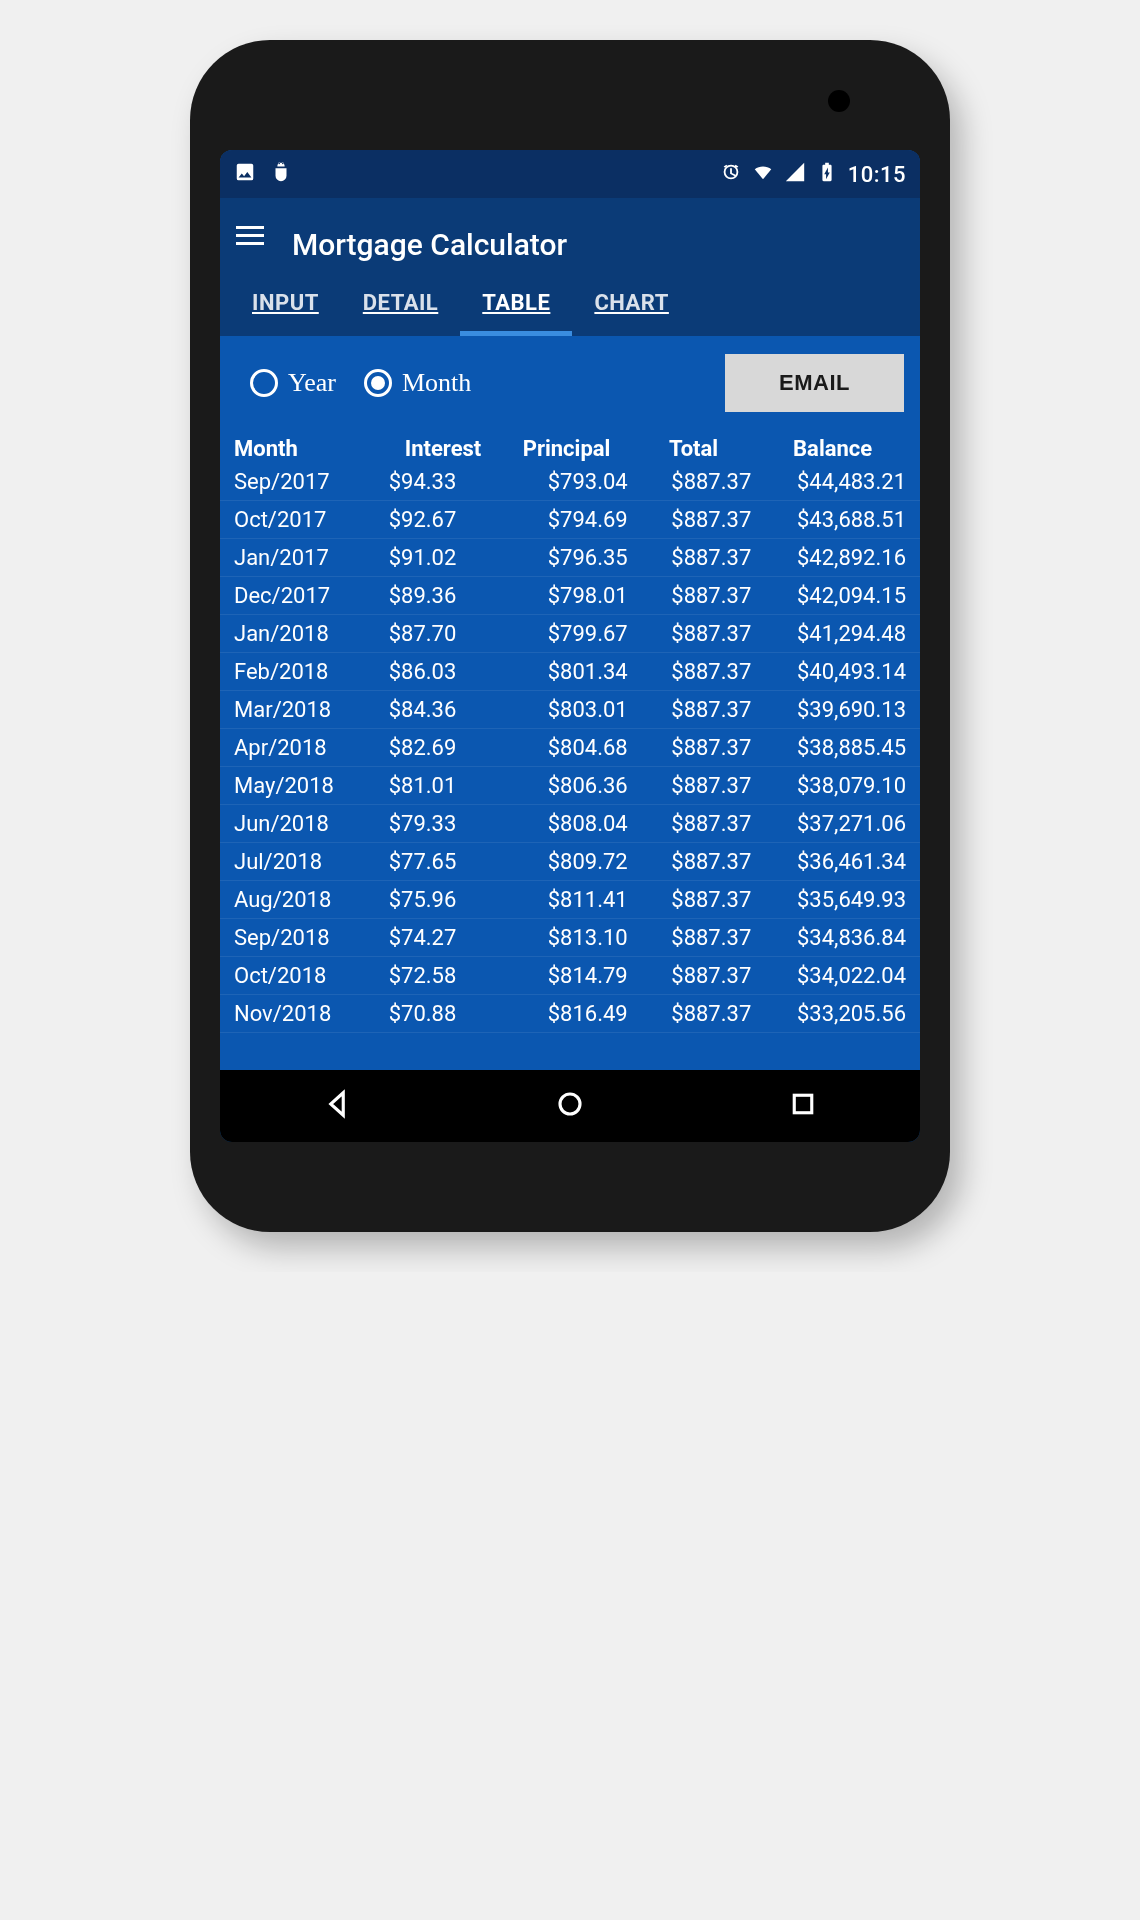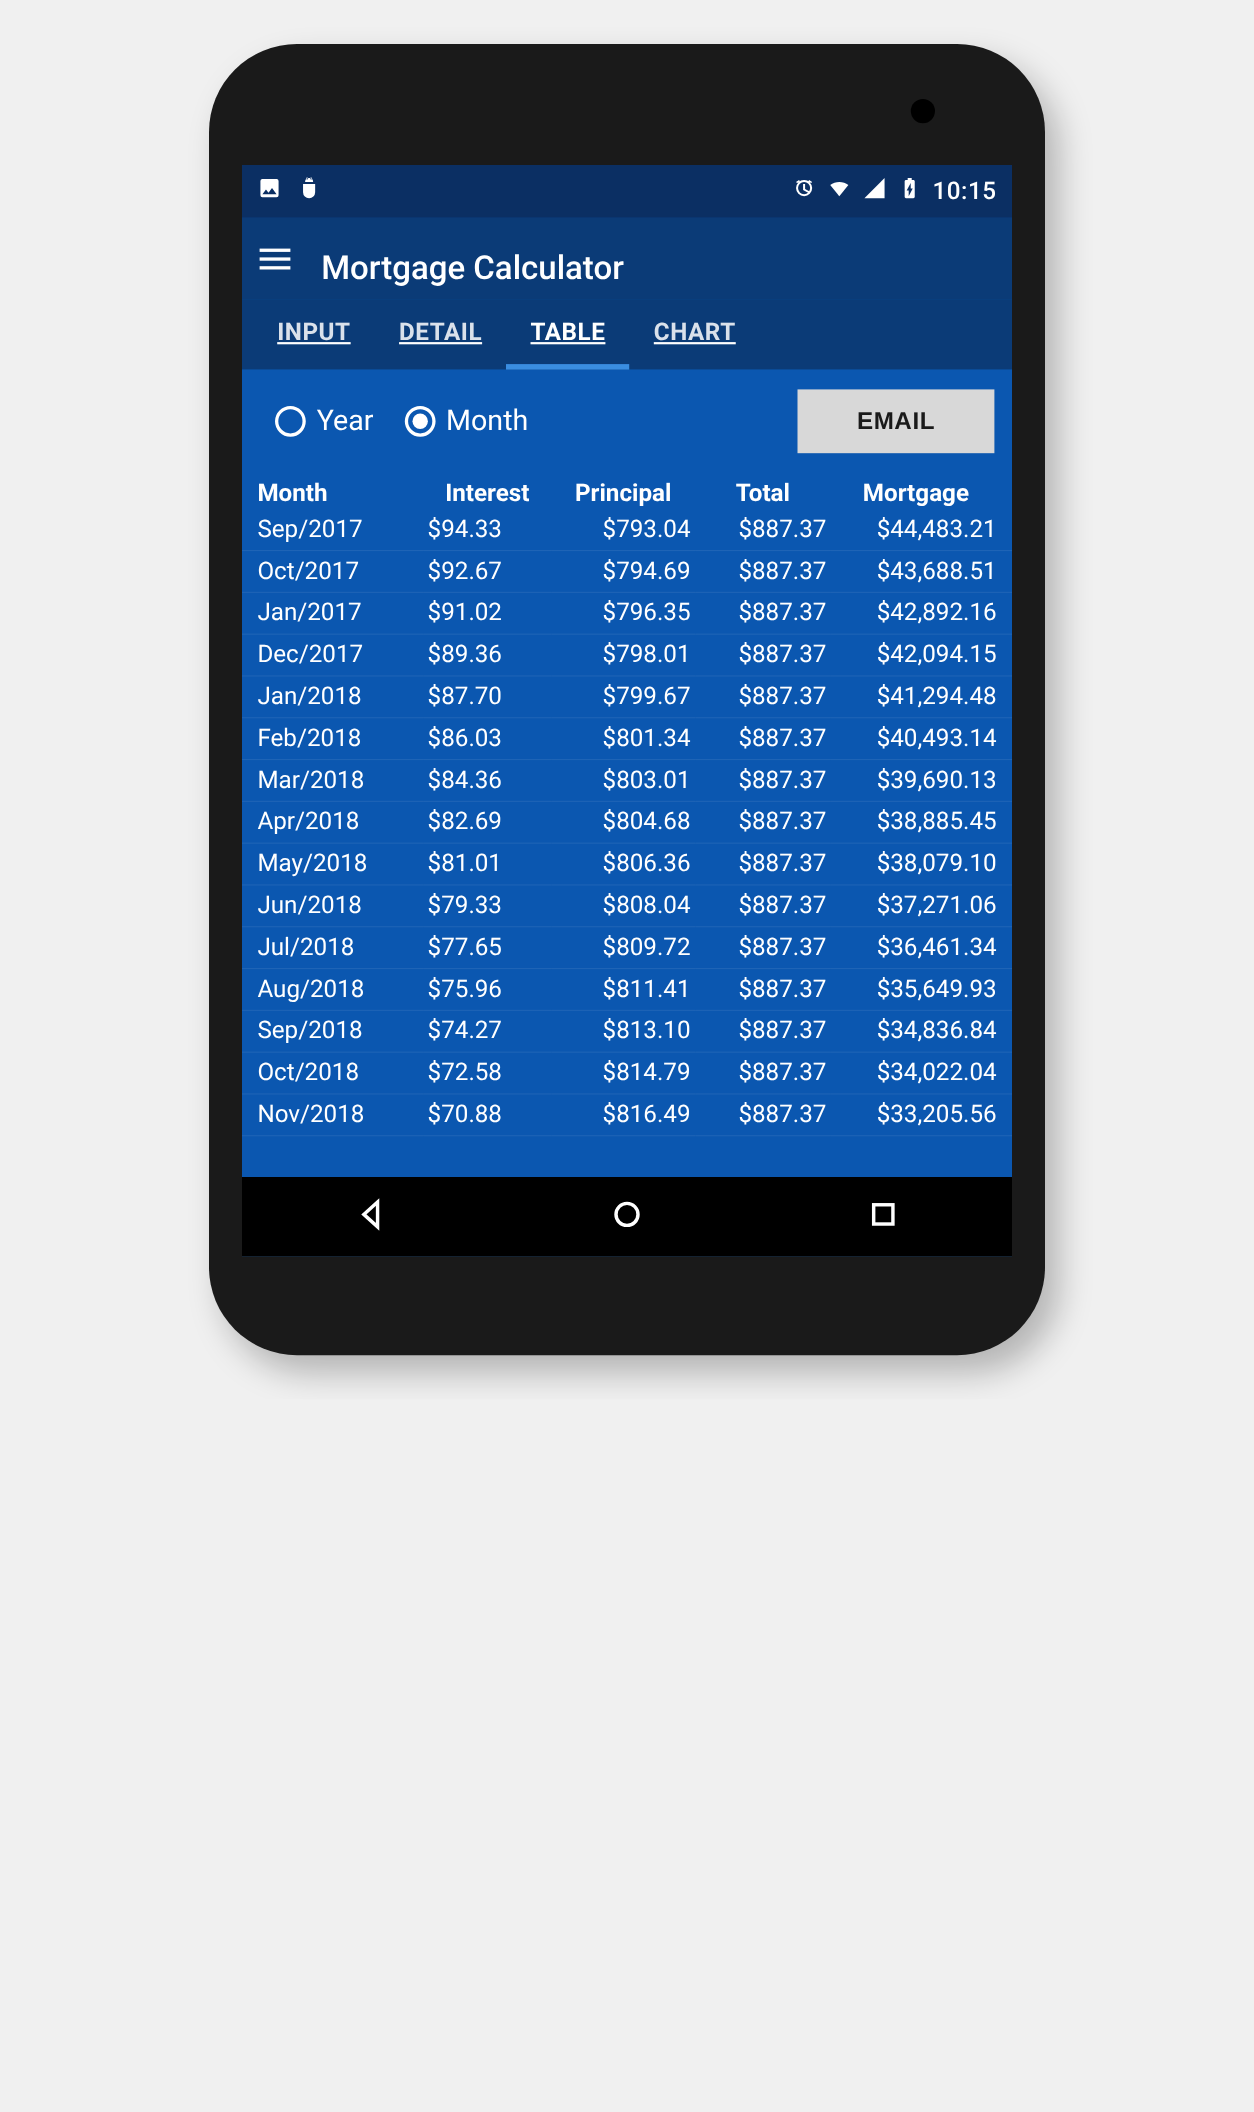--- a/index.html
+++ b/index.html
@@ -28,20 +28,21 @@
     background: #000;
     border-radius: 50%;
   }
   .screen {
     width: 700px;
     background: #0b52a0;
     overflow: hidden;
     font-size: 20px;
     color: #fff;
     position: relative;
+    border-radius: 12px;
   }
   
   .status-bar {
     background: #0b2f63;
     height: 48px;
     display: flex;
     align-items: center;
     justify-content: space-between;
     padding: 0 14px;
     font-size: 22px;
@@ -93,20 +94,21 @@
     padding: 18px 16px 18px 30px;
     gap: 28px;
     background: #0b57b0;
   }
   .radio {
     display: flex;
     align-items: center;
     gap: 10px;
     font-size: 26px;
     cursor: pointer;
+    font-family: Liberation Serif, serif;
   }
   .radio-circle {
     width: 28px;
     height: 28px;
     border: 3px solid #fff;
     border-radius: 50%;
     display: flex;
     align-items: center;
     justify-content: center;
   }
@@ -244,21 +246,21 @@
     </div>
 
     <div class="table-wrap">
       <table class="amort-table">
         <thead>
           <tr>
             <th class="col-month">Month</th>
             <th class="col-interest">Interest</th>
             <th class="col-principal">Principal</th>
             <th class="col-total">Total</th>
-            <th class="col-balance">Mortgage</th>
+            <th class="col-balance">Balance</th>
           </tr>
         </thead>
         <tbody id="amort-body">
             <tr>
               <td class="col-month">Sep/2017</td>
               <td class="col-interest">$94.33</td>
               <td class="col-principal">$793.04</td>
               <td class="col-total">$887.37</td>
               <td class="col-balance">$44,483.21</td>
             </tr>

